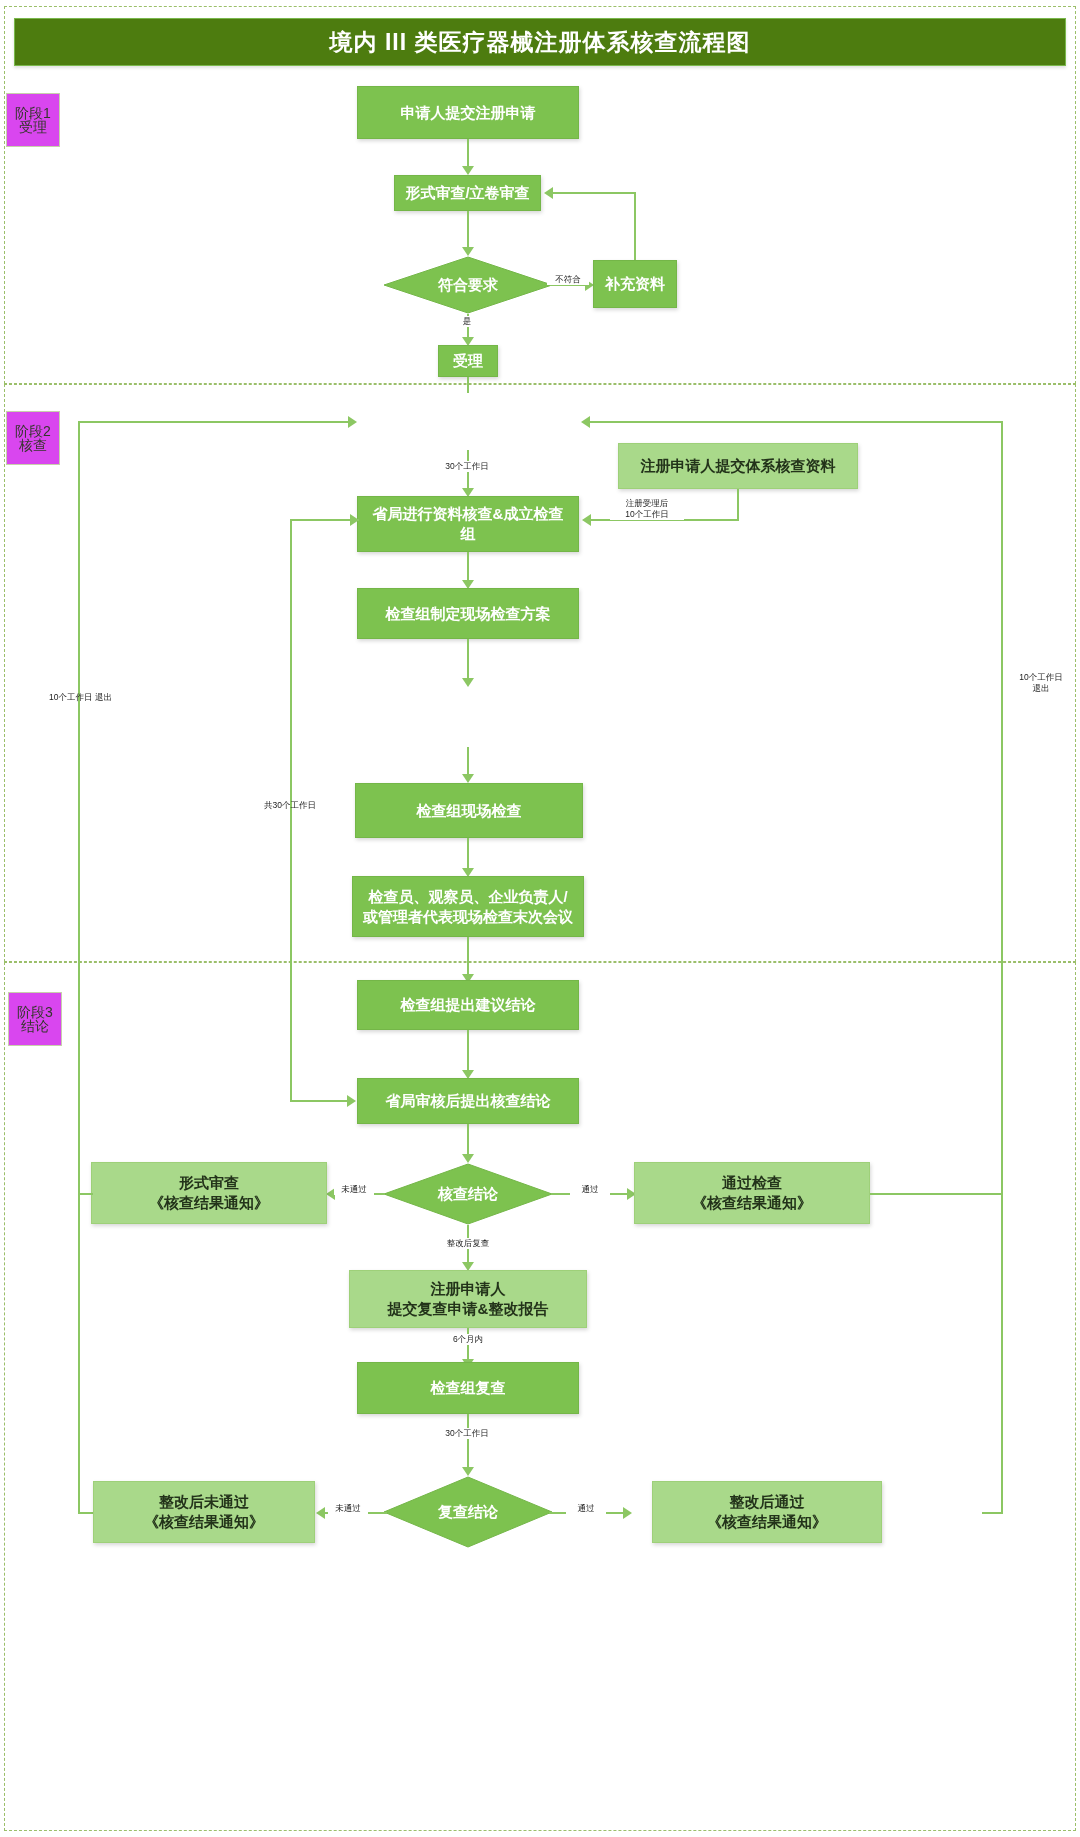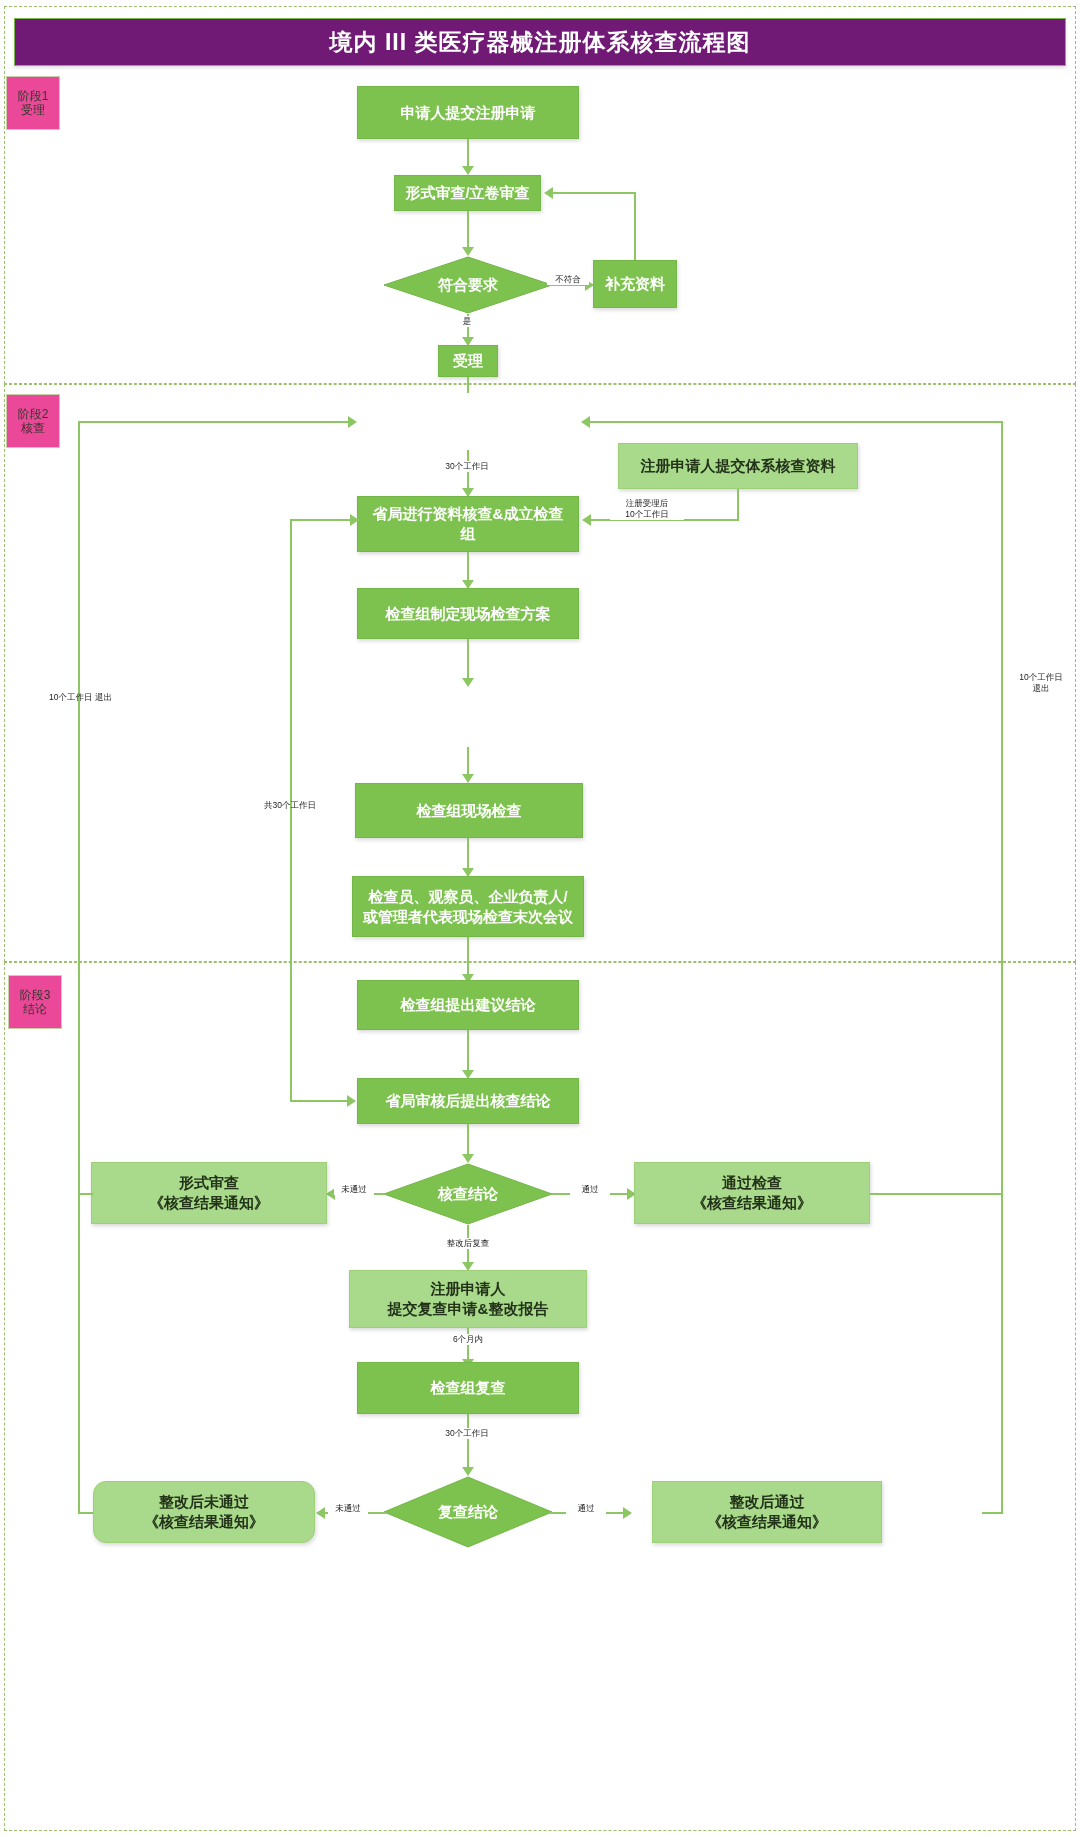--- a/index.html
+++ b/index.html
@@ -25,47 +25,48 @@
     background: transparent;
   }
 
   
   .title-banner {
     position: absolute;
     left: 14px;
     top: 18px;
     width: 1052px;
     height: 48px;
-    background: #701a75;
+    background: #4d7c0f;
     border: 1px solid #7ab84c;
     color: #ffffff;
     font-size: 23px;
     font-weight: bold;
     display: flex;
     align-items: center;
     justify-content: center;
     letter-spacing: 1px;
     box-shadow: 0 2px 3px rgba(0,0,0,.12);
   }
 
   
   .stage-tag {
     position: absolute;
     width: 54px;
-    background: #ec4899;
+    background: #d946ef;
     border: 1px solid #c7d0ab;
     color: #33372a;
-    font-size: 12px;
+    font-size: 14px;
     line-height: 14px;
     text-align: center;
     padding: 6px 2px;
     display: flex;
     flex-direction: column;
     align-items: center;
     justify-content: center;
+    margin-top: 17px;
   }
 
   
   .node {
     position: absolute;
     display: flex;
     align-items: center;
     justify-content: center;
     text-align: center;
     font-weight: bold;
@@ -327,21 +328,21 @@
     <svg width="170" height="72" viewBox="0 0 170 72">
       <polygon points="85,1 169,36 85,71 1,36" fill="#7dc24f" stroke="#74b648" stroke-width="1"></polygon>
     </svg>
     <div class="dlabel">复查结论</div>
   </div>
 
   <div class="hline" style="left:325px;top:1512px;width:62px;"></div>
   <div class="arr-left" style="left:316px;top:1507px;"></div>
   <div class="elabel" style="left:328px;top:1503px;width:40px;">未通过</div>
 
-  <div class="node light" style="left:93px;top:1481px;width:222px;height:62px;border-radius:13px;">
+  <div class="node light" style="left:93px;top:1481px;width:222px;height:62px;">
     <span class="txt">整改后未通过
 《核查结果通知》</span>
   </div>
 
   <div class="hline" style="left:549px;top:1512px;width:76px;"></div>
   <div class="arr-right" style="left:623px;top:1507px;"></div>
   <div class="elabel" style="left:566px;top:1503px;width:40px;">通过</div>
 
   <div class="node light" style="left:652px;top:1481px;width:230px;height:62px;">
     <span class="txt">整改后通过

